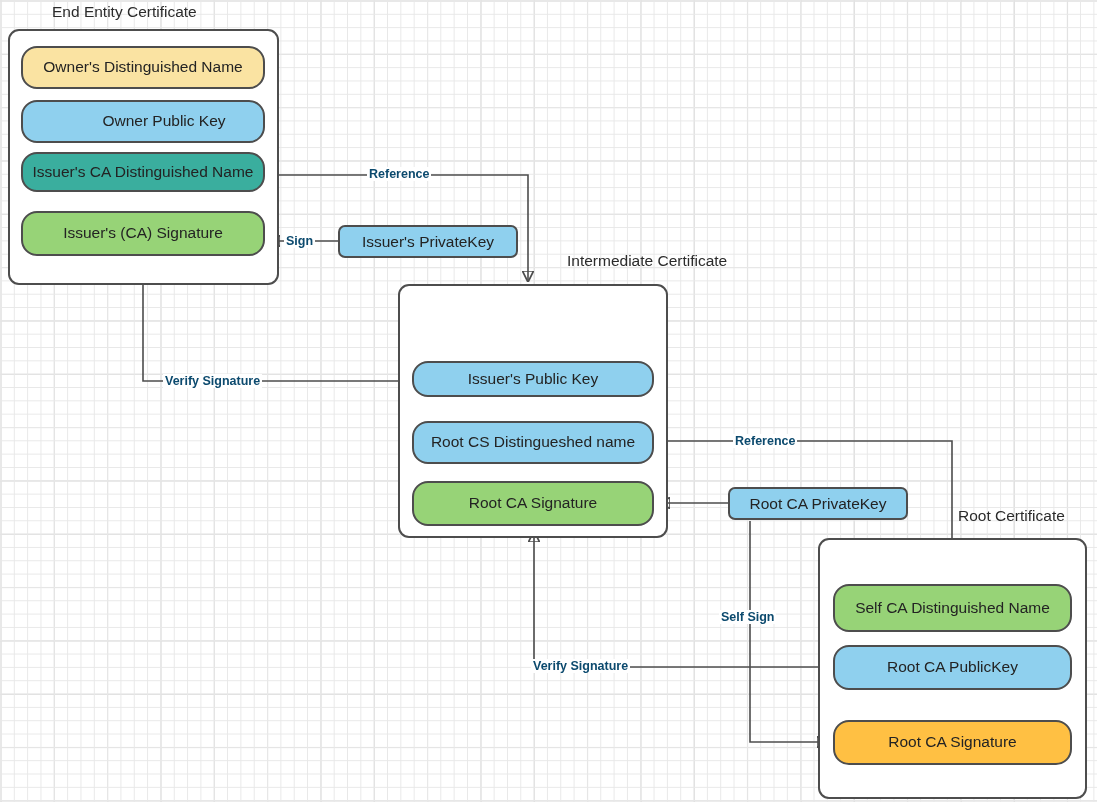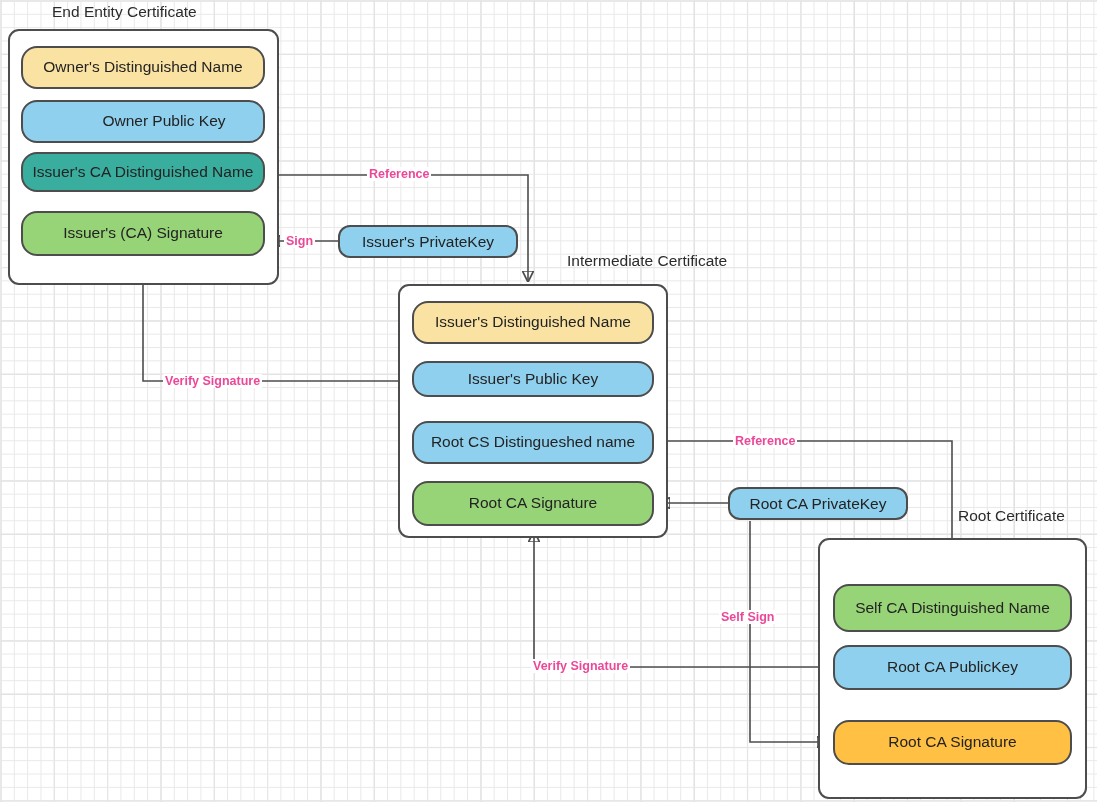--- a/index.html
+++ b/index.html
@@ -48,42 +48,42 @@
     color: #232323;
     font-size: 15.5px;
     line-height: 1.18;
     padding: 0 6px;
     z-index: 5;
   }
 
   .key-box {
     position: absolute;
     border: 2px solid #4d4d4d;
-    border-radius: 12px;
+    border-radius: 7px;
     box-sizing: border-box;
     display: flex;
     align-items: center;
     justify-content: center;
     text-align: center;
     color: #232323;
     font-size: 15.5px;
     z-index: 5;
   }
 
   .group-title {
     position: absolute;
     color: #2b2b2b;
     font-size: 15.5px;
     white-space: nowrap;
     z-index: 4;
   }
 
   .edge-label {
     position: absolute;
-    color: #ec4899;
+    color: #0c4a6e;
     font-size: 12.5px;
     font-weight: bold;
     white-space: nowrap;
     background: #ffffff;
     padding: 0 2px;
     z-index: 6;
     line-height: 14px;
   }
 
   svg.edges {
@@ -141,21 +141,20 @@
   <div class="field-box" style="left:21px; top:100px; width:244px; height:43px; background:#8fd0ee;padding-left:48px;">Owner Public  Key</div>
 
   <div class="field-box" style="left:21px; top:152px; width:244px; height:40px; background:#3aae9e;">Issuer's CA Distinguished Name</div>
 
   <div class="field-box" style="left:21px; top:211px; width:244px; height:45px; background:#97d377;">Issuer's (CA) Signature</div>
 
   <div class="key-box" style="left:338px; top:225px; width:180px; height:33px; background:#8fd0ee;">Issuer's PrivateKey</div>
 
   <div class="container-box" style="left:398px; top:284px; width:270px; height:254px;"></div>
 
-  <div class="field-box" style="left:412px; top:301px; width:242px; height:43px; background:#fae3a2;">Issuer's Distinguished Name</div>
 
   <div class="field-box" style="left:412px; top:361px; width:242px; height:36px; background:#8fd0ee;">Issuer's Public  Key</div>
 
   <div class="field-box" style="left:412px; top:421px; width:242px; height:43px; background:#8fd0ee;">Root CS Distingueshed name</div>
 
   <div class="field-box" style="left:412px; top:481px; width:242px; height:45px; background:#97d377;">Root CA Signature</div>
 
   <div class="key-box" style="left:728px; top:487px; width:180px; height:33px; background:#8fd0ee;">Root CA PrivateKey</div>
 
   <div class="container-box" style="left:818px; top:538px; width:269px; height:261px;"></div>

